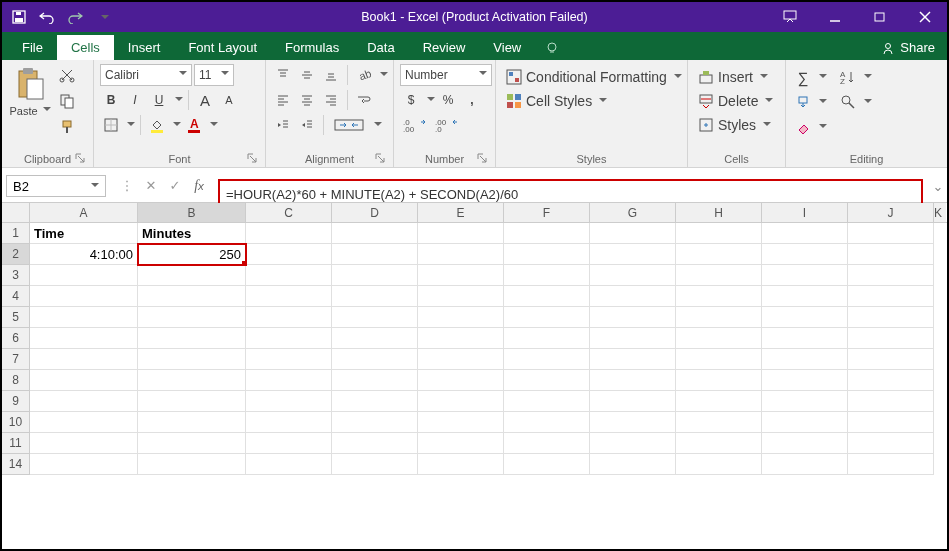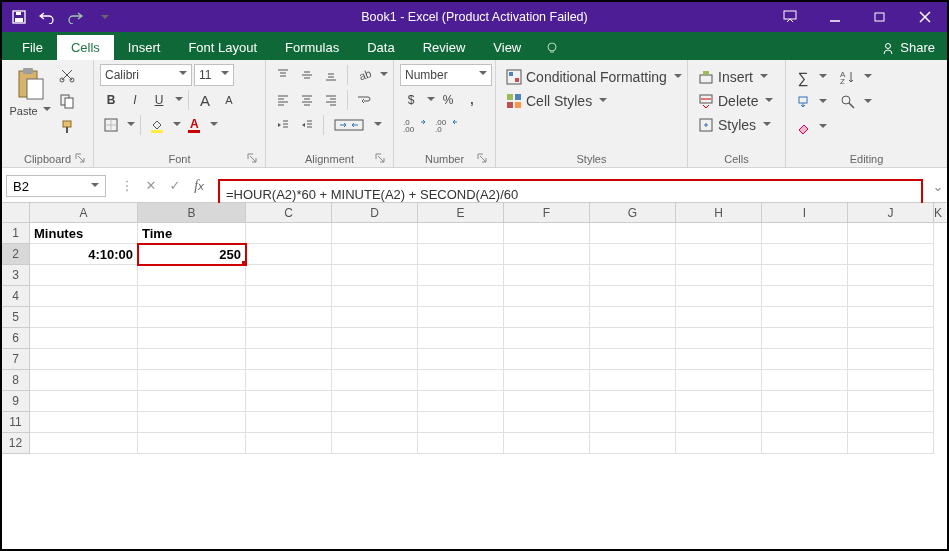--- a/index.html
+++ b/index.html
@@ -59,21 +59,21 @@
 .corner { width:28px; border-right:1px solid #ccc; background:#f0f0f0;}
 .ch { border-right:1px solid #ccc; background:#f0f0f0; text-align:center; font-size:12px; color:#555; display:flex; align-items:center; justify-content:center; flex-shrink:0;}
 .ch.active { background:#d8d8d8; }
 .krow { width:12px; border-right:none; background:#f0f0f0; font-size:12px; color:#555; display:flex; align-items:center;}
 .rows { }
 .row { display:flex; height:21px; }
 .rh { width:28px; border-right:1px solid #ccc; border-bottom:1px solid #ccc; background:#f0f0f0; text-align:center; font-size:12px; color:#555; display:flex; align-items:center; justify-content:center; flex-shrink:0;}
 .rh.active { background:#d8d8d8; }
 .cell { border-right:1px solid #e0e0e0; border-bottom:1px solid #e0e0e0; font-size:13px; padding:0 4px; display:flex; align-items:center; flex-shrink:0; overflow:hidden;}
 .cell.bold { font-weight:700; }
-.cell.right { justify-content:flex-end;font-weight:bold; }
+.cell.right { justify-content:flex-end; }
 .cell.selected { outline: 2.5px solid #c00; outline-offset:-1px; position:relative; z-index:2;}
 .cell.selected::after { content:""; position:absolute; right:-3px; bottom:-3px; width:6px; height:6px; background:#c00;}
 
 svg { display:block; }
 .sep { width:1px; height:20px; background:#d0d0d0; margin:0 3px;}
 </style>
 </head>
 <body>
 
 <div class="titlebar">
@@ -525,22 +525,22 @@
       <div class="ch" style="width: 86px;">F</div>
       <div class="ch" style="width: 86px;">G</div>
       <div class="ch" style="width: 86px;">H</div>
       <div class="ch" style="width: 86px;">I</div>
       <div class="ch" style="width: 86px;">J</div>
       <div class="krow">K</div>
     </div>
   <div class="rows" id="rows">
       <div class="row">
         <div class="rh">1</div>
+        <div class="cell bold" style="width: 108px;">Time</div>
         <div class="cell bold" style="width: 108px;">Minutes</div>
-        <div class="cell bold" style="width: 108px;">Time</div>
         <div class="cell" style="width: 86px;"></div>
         <div class="cell" style="width: 86px;"></div>
         <div class="cell" style="width: 86px;"></div>
         <div class="cell" style="width: 86px;"></div>
         <div class="cell" style="width: 86px;"></div>
         <div class="cell" style="width: 86px;"></div>
         <div class="cell" style="width: 86px;"></div>
         <div class="cell" style="width: 86px;"></div>
       </div>
       <div class="row">
@@ -641,34 +641,47 @@
         <div class="cell" style="width: 86px;"></div>
         <div class="cell" style="width: 86px;"></div>
         <div class="cell" style="width: 86px;"></div>
         <div class="cell" style="width: 86px;"></div>
         <div class="cell" style="width: 86px;"></div>
         <div class="cell" style="width: 86px;"></div>
         <div class="cell" style="width: 86px;"></div>
         <div class="cell" style="width: 86px;"></div>
       </div>
       <div class="row">
+        <div class="rh">10</div>
+        <div class="cell" style="width: 108px;"></div>
+        <div class="cell" style="width: 108px;"></div>
+        <div class="cell" style="width: 86px;"></div>
+        <div class="cell" style="width: 86px;"></div>
+        <div class="cell" style="width: 86px;"></div>
+        <div class="cell" style="width: 86px;"></div>
+        <div class="cell" style="width: 86px;"></div>
+        <div class="cell" style="width: 86px;"></div>
+        <div class="cell" style="width: 86px;"></div>
+        <div class="cell" style="width: 86px;"></div>
+      </div>
+      <div class="row">
         <div class="rh">11</div>
         <div class="cell" style="width: 108px;"></div>
         <div class="cell" style="width: 108px;"></div>
         <div class="cell" style="width: 86px;"></div>
         <div class="cell" style="width: 86px;"></div>
         <div class="cell" style="width: 86px;"></div>
         <div class="cell" style="width: 86px;"></div>
         <div class="cell" style="width: 86px;"></div>
         <div class="cell" style="width: 86px;"></div>
         <div class="cell" style="width: 86px;"></div>
         <div class="cell" style="width: 86px;"></div>
       </div>
       <div class="row">
-        <div class="rh">12</div>
+        <div class="rh">14</div>
         <div class="cell" style="width: 108px;"></div>
         <div class="cell" style="width: 108px;"></div>
         <div class="cell" style="width: 86px;"></div>
         <div class="cell" style="width: 86px;"></div>
         <div class="cell" style="width: 86px;"></div>
         <div class="cell" style="width: 86px;"></div>
         <div class="cell" style="width: 86px;"></div>
         <div class="cell" style="width: 86px;"></div>
         <div class="cell" style="width: 86px;"></div>
         <div class="cell" style="width: 86px;"></div>

